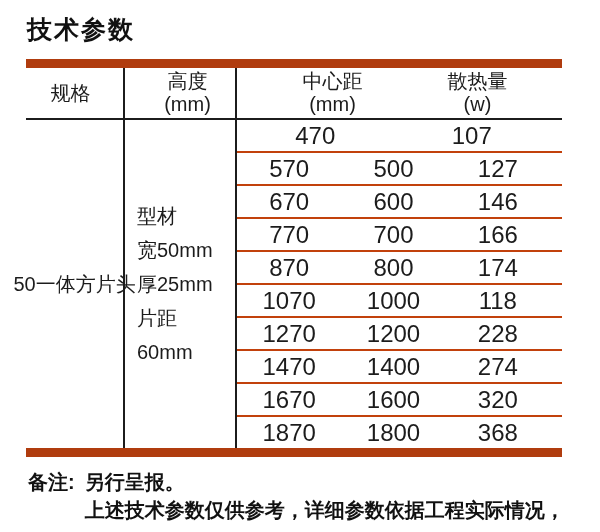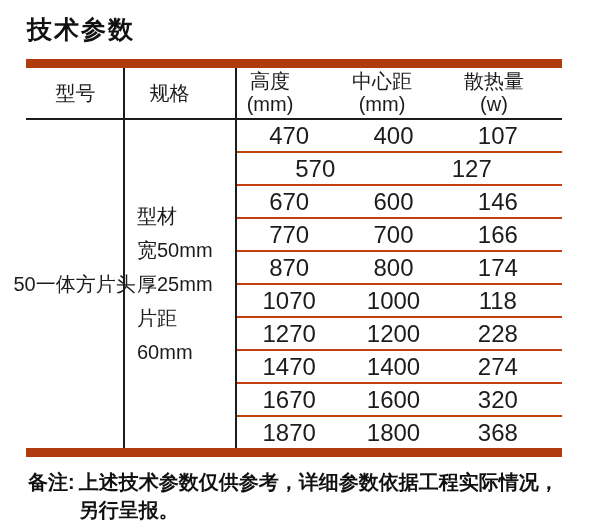--- a/index.html
+++ b/index.html
@@ -46,35 +46,34 @@
   .data-row{
     flex:1;display:flex;align-items:center;
     border-bottom:2px solid #c2410c;padding-right:12px;box-sizing:border-box;
   }
   .data-row:last-child{border-bottom:none;}
   .data-cell{flex:1;text-align:center;font-size:24px;}
   .note{
     position:absolute;left:28px;top:468px;width:545px;
     display:flex;font-weight:bold;font-size:20px;line-height:28px;color:#111111;
   }
-  .note-label{flex:none;margin-right:4px;}
+  .note-label{flex:none;margin-right:10px;}
   .note-body div{text-align:left;}
 </style>
 </head>
 <body>
 
 <div id="canvas">
 
   <div class="title">技术参数</div>
 
   <div class="accent-bar bar-top" style="background: rgb(176, 60, 14);"></div>
 
   <div class="table">
     <div class="thead">
-      <div class="th-model">型号</div>
       <div class="th-spec">规格</div>
       <div class="th-cols">
         <div class="th-col">
           <div>高度</div>
           <div>(mm)</div>
         </div>
         <div class="th-col">
           <div>中心距</div>
           <div>(mm)</div>
         </div>
@@ -97,25 +96,25 @@
       <div class="spec-cell">
           <div>型材</div>
           <div>宽50mm</div>
           <div>厚25mm</div>
           <div>片距</div>
           <div>60mm</div>
         </div>
       <div class="data-grid">
           <div class="data-row">
             <div class="data-cell">470</div>
-            <div class="data-cell">400</div>
             <div class="data-cell">107</div>
           </div>
           <div class="data-row">
             <div class="data-cell">570</div>
+            <div class="data-cell">500</div>
             <div class="data-cell">127</div>
           </div>
           <div class="data-row">
             <div class="data-cell">670</div>
             <div class="data-cell">600</div>
             <div class="data-cell">146</div>
           </div>
           <div class="data-row">
             <div class="data-cell">770</div>
             <div class="data-cell">700</div>
@@ -156,18 +155,18 @@
 
     <div class="vline vline1"></div>
     <div class="vline vline2"></div>
   </div>
 
   <div class="accent-bar bar-bottom" style="background: rgb(176, 60, 14);"></div>
 
   <div class="note">
     <div class="note-label">备注:</div>
     <div class="note-body">
+      <div>另行呈报。</div>
       <div>上述技术参数仅供参考，详细参数依据工程实际情况，</div>
-      <div>另行呈报。</div>
     </div>
   </div>
 
 </div>
 
 </body></html>

